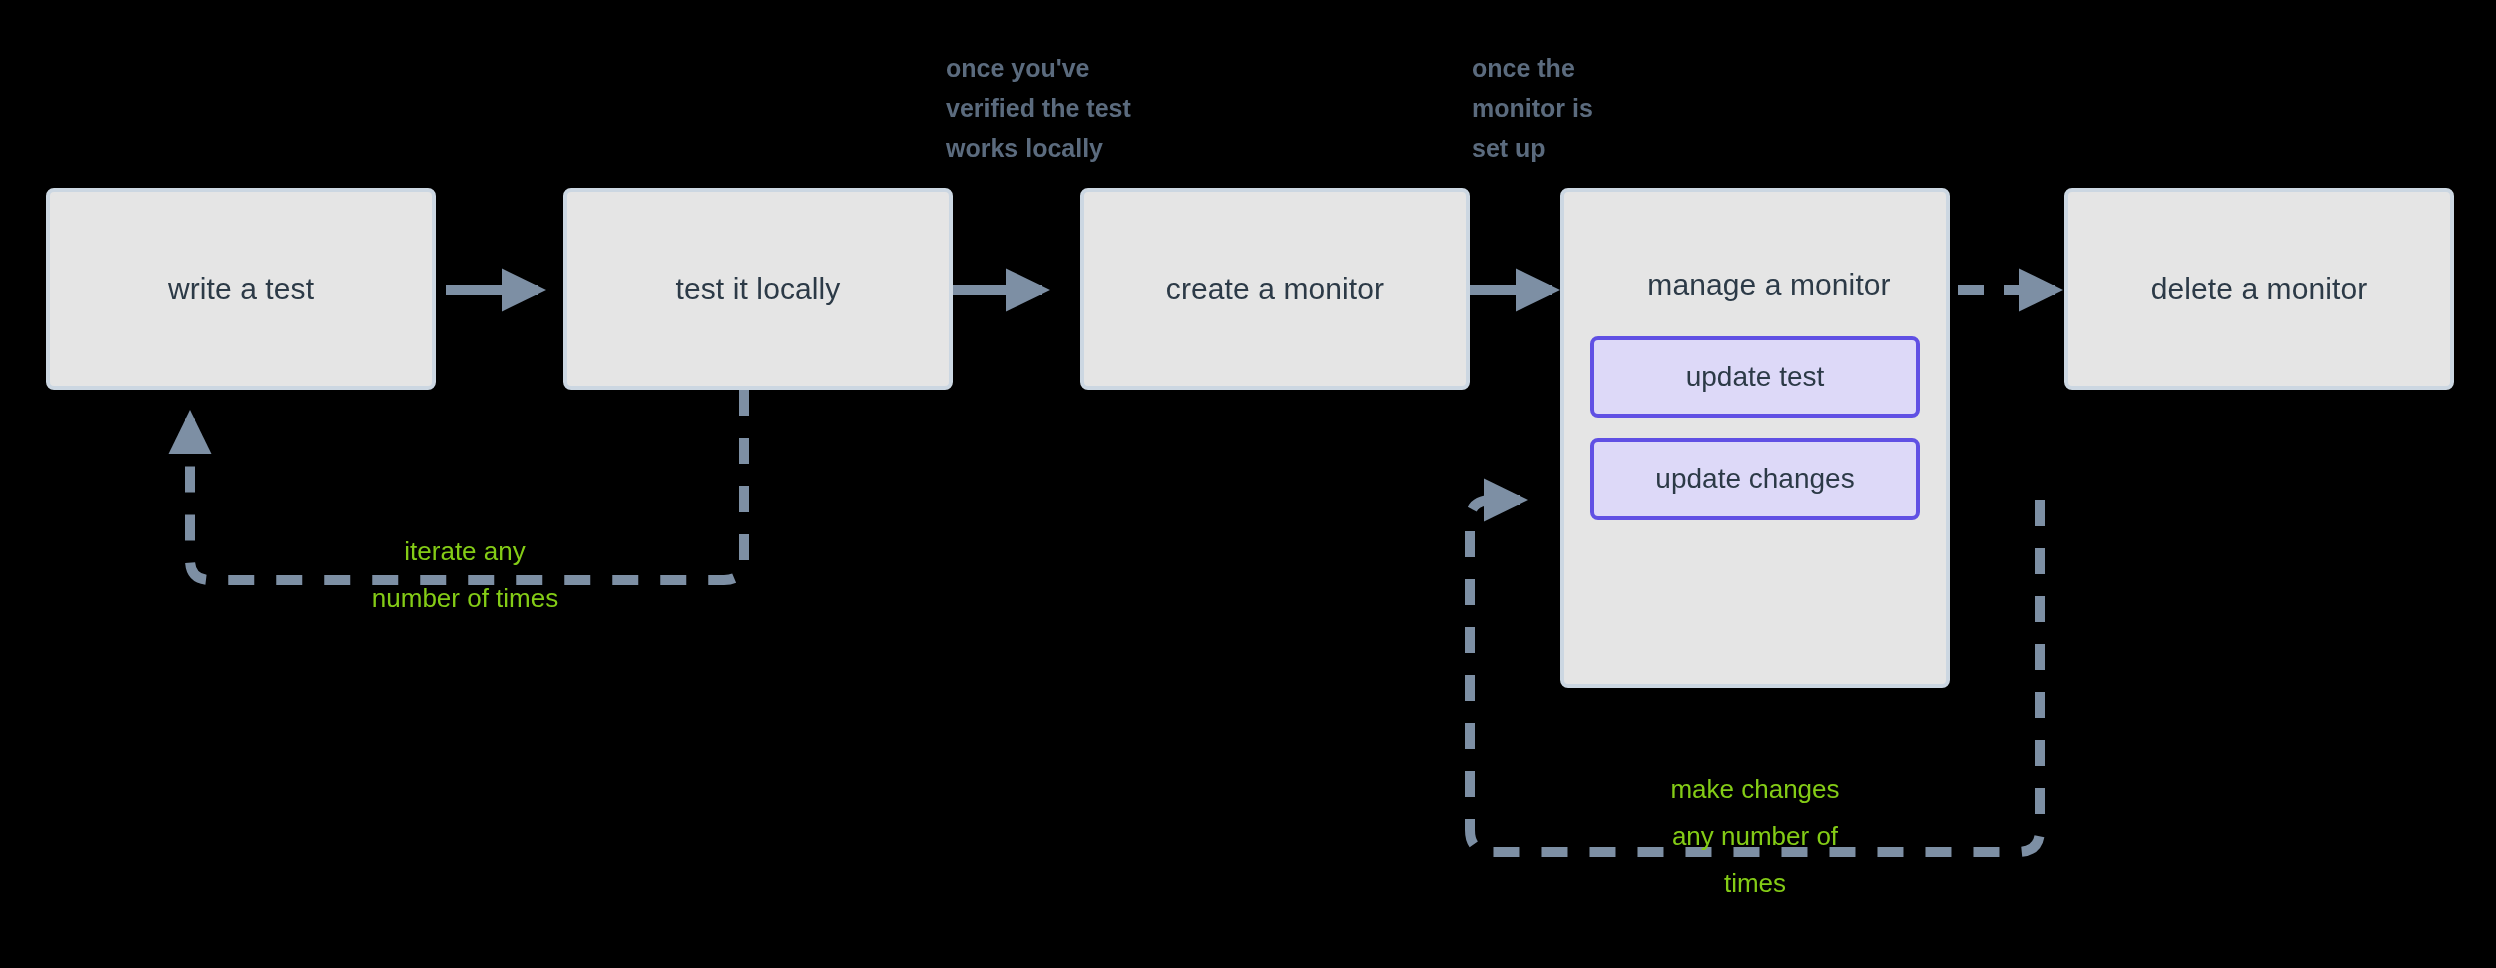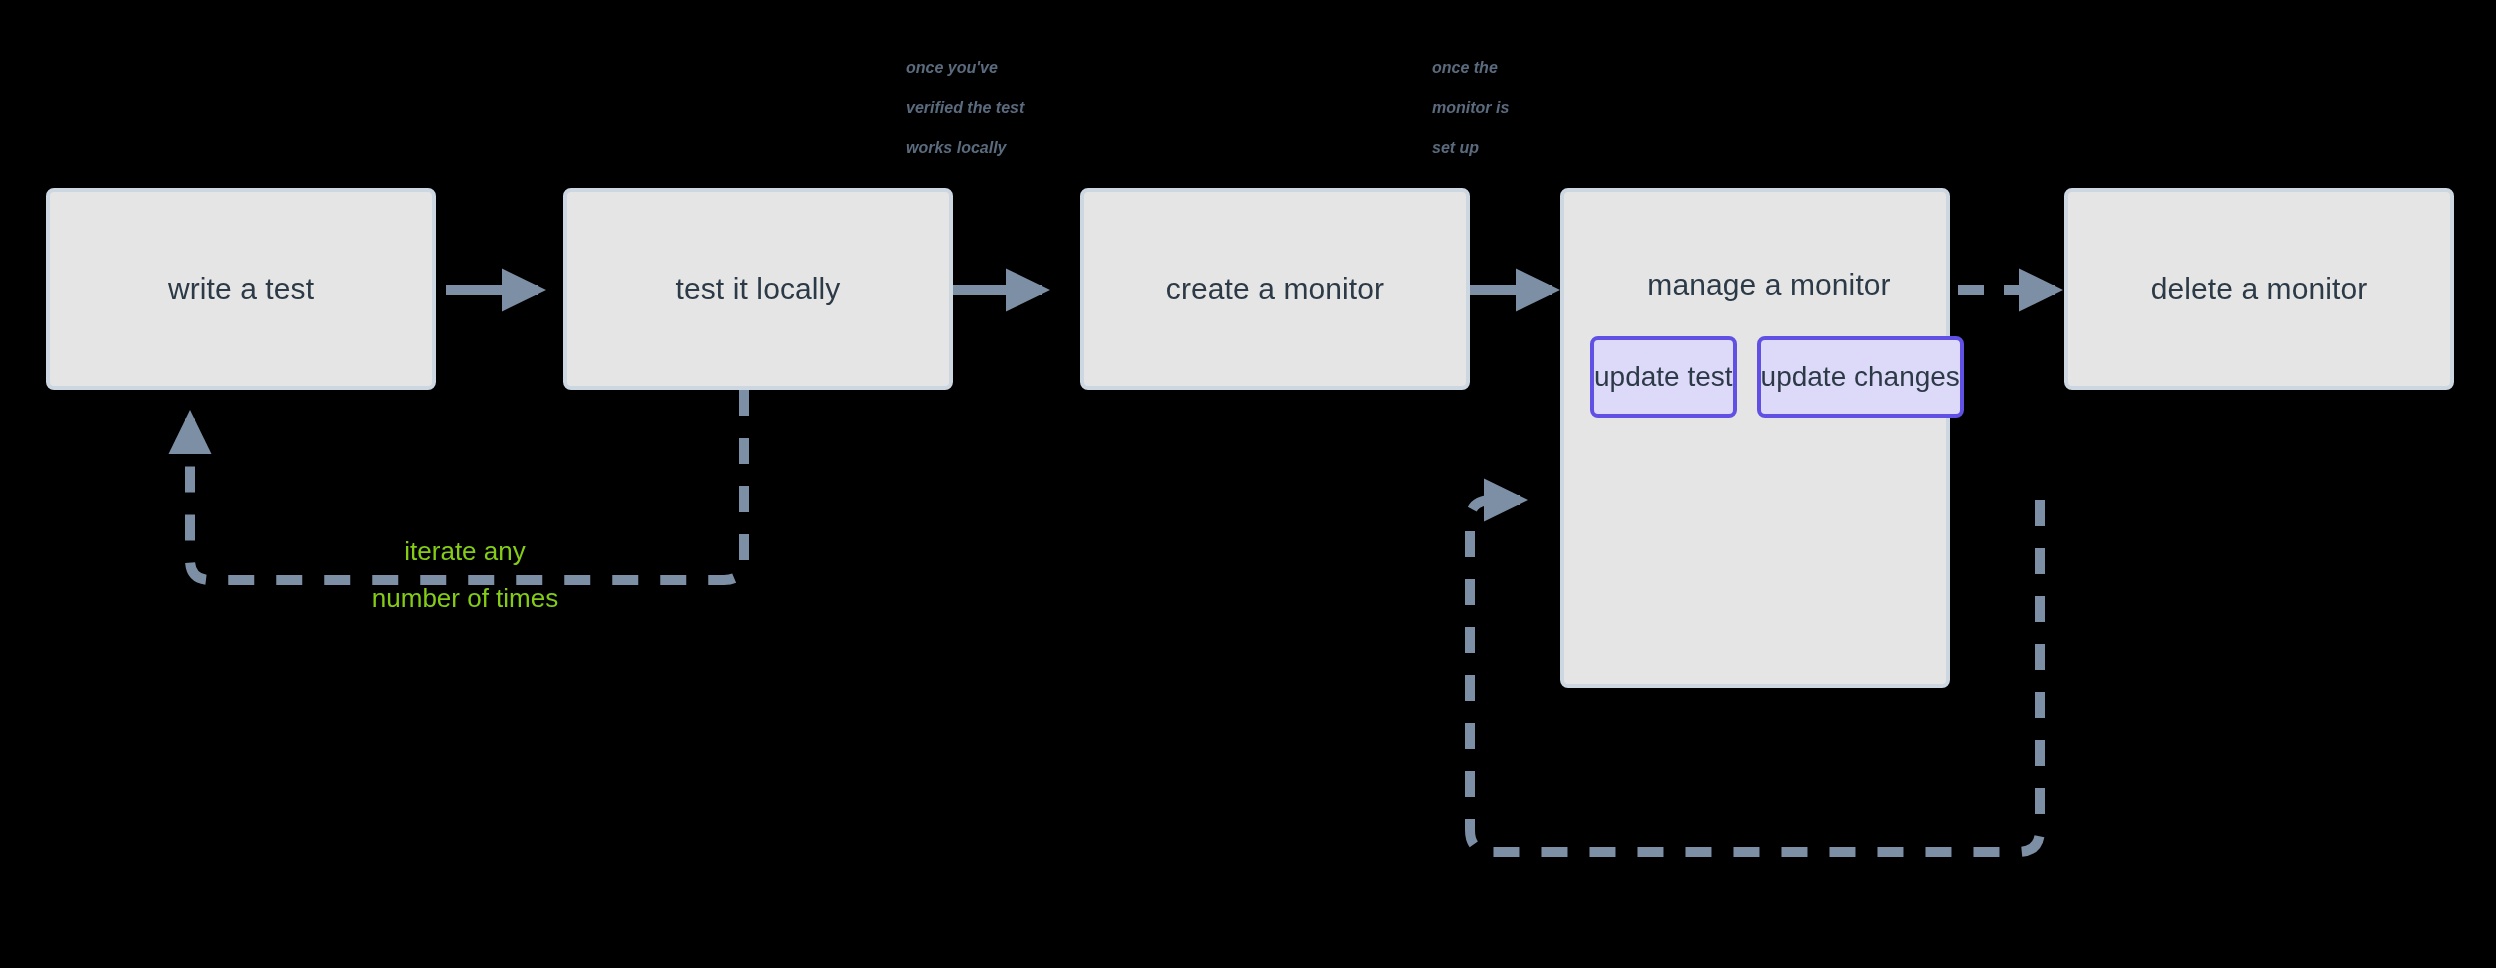--- a/index.html
+++ b/index.html
@@ -52,46 +52,46 @@
     top: 76px;
     text-align: center;
     padding-left: 28px;
   }
   .sub-list {
     position: absolute;
     left: 26px;
     right: 26px;
     top: 144px;
     display: flex;
-    flex-direction: row;
+    flex-direction: column;
     gap: 20px;
   }
   .sub-node {
     box-sizing: border-box;
     height: 82px;
     background: #ddd9f8;
     border: 4px solid #6050e4;
     border-radius: 8px;
     display: flex;
     align-items: center;
     justify-content: center;
   }
   .sub-label {
     color: #2c3a47;
     font-size: 28px;
     white-space: nowrap;
   }
   .edge-note {
     position: absolute;
     color: #5b6b7e;
-    font-size: 16px;
-    font-style: italic;
+    font-size: 25px;
     font-weight: 600;
     line-height: 40px;
     white-space: pre-line;
+    margin-left: 40px;
   }
   .loop-note {
     position: absolute;
     color: #84cc16;
     font-size: 26px;
     line-height: 47px;
     text-align: center;
     white-space: pre-line;
   }
 </style>
@@ -164,14 +164,17 @@
 verified the test
 works locally</div>
 
   <div class="edge-note" style="left:1432px; top:48px;">once the
 monitor is
 set up</div>
 
   <div class="loop-note" style="left:330px; top:528px; width:270px;">iterate any
 number of times</div>
 
+  <div class="loop-note" style="left:1615px; top:766px; width:280px;">make changes
+any number of
+times</div>
 
 </div>
 
 </body></html>

